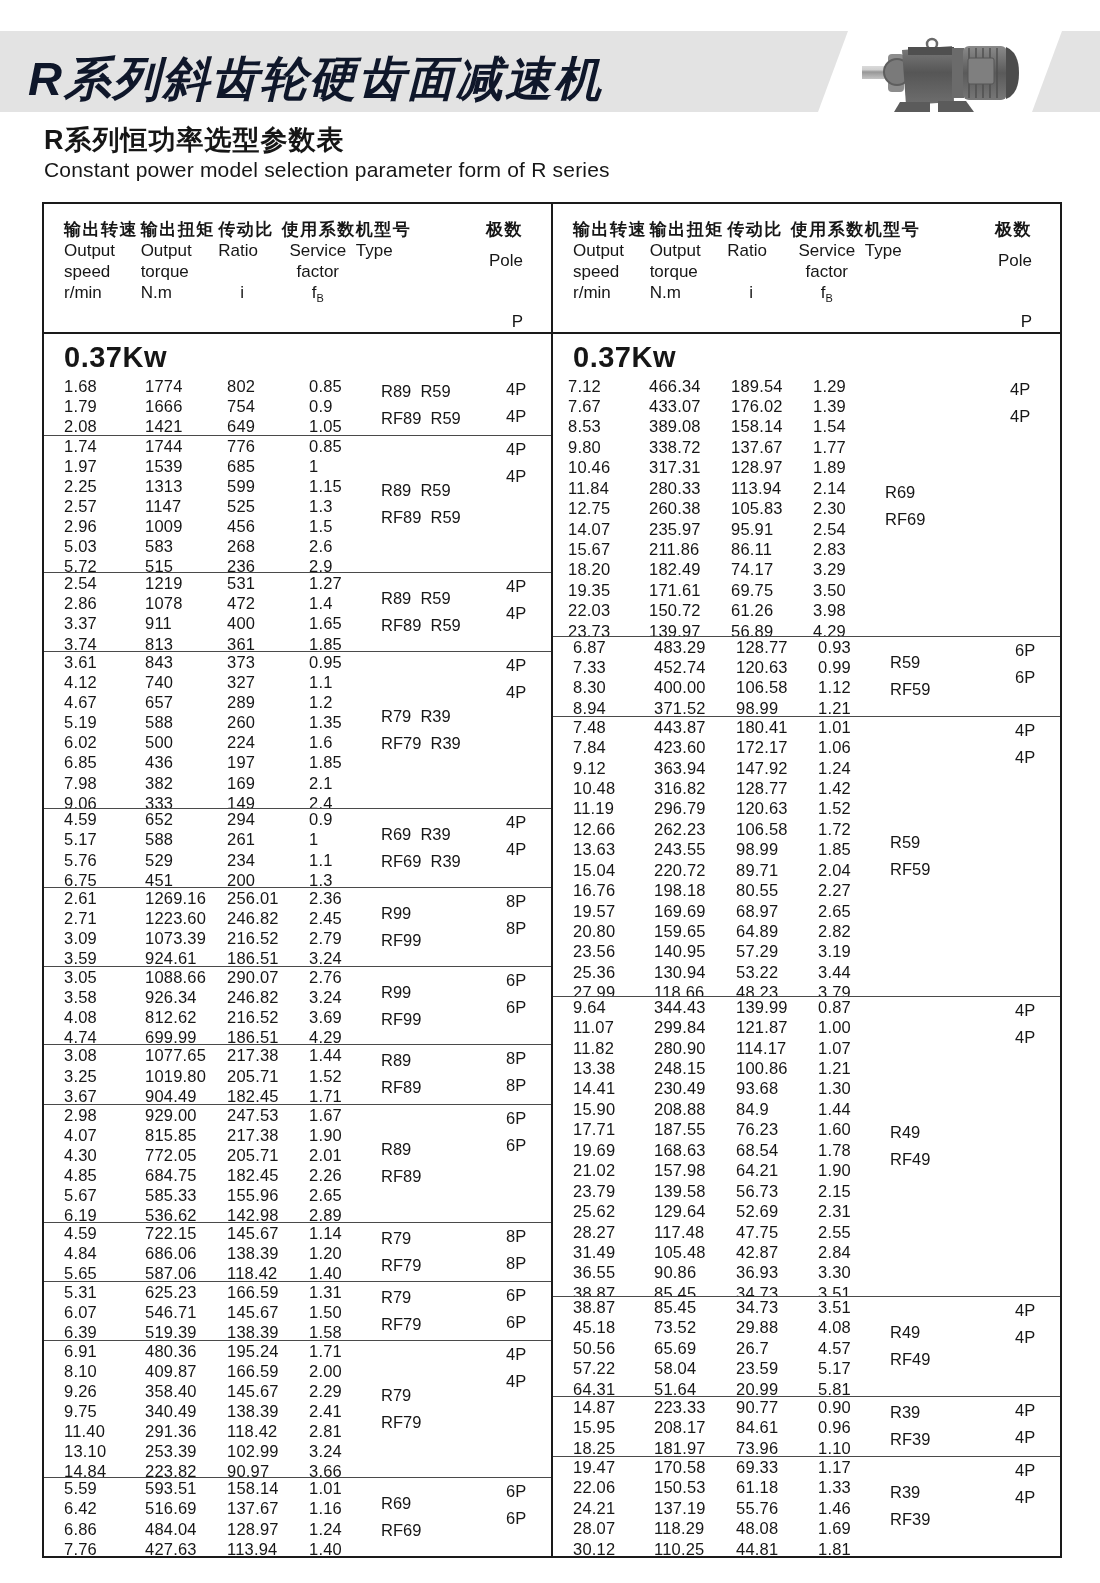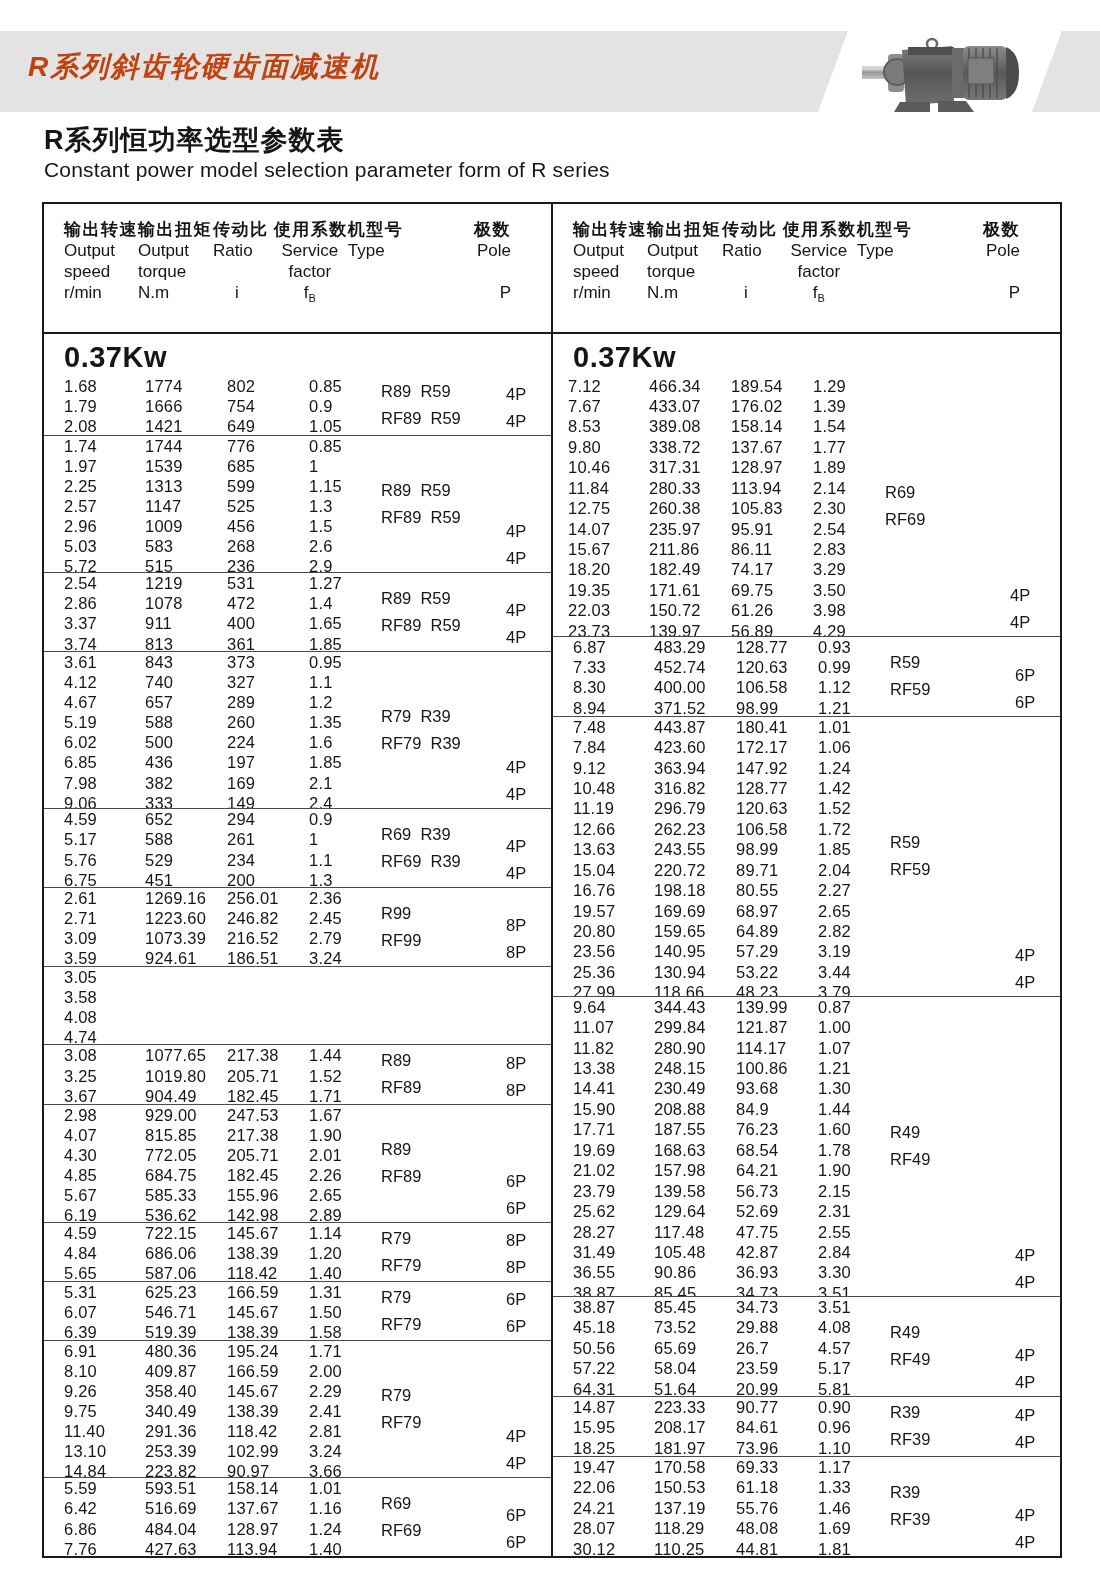--- a/index.html
+++ b/index.html
@@ -2,22 +2,22 @@
 <html><head>
 <meta charset="utf-8">
 <style>
   html,body{margin:0;padding:0;background:#fff;}
   #page{position:relative;width:1100px;height:1583px;background:#ffffff;overflow:hidden;
         font-family:"Liberation Sans","DejaVu Sans",sans-serif;color:#161616;}
 
   
   .band{position:absolute;left:0;top:31px;width:848px;height:81px;background:#e3e3e3;
         clip-path:polygon(0 0,100% 0,calc(100% - 30px) 100%,0 100%);}
-  .band-title{position:absolute;left:28px;top:48px;font-size:28px;font-weight:bold;
-        font-style:italic;letter-spacing:2px;color:#c2410c;}
+  .band-title{position:absolute;left:28px;top:48px;font-size:47px;font-weight:bold;
+        font-style:italic;letter-spacing:2px;color:#0f172a;}
   .band-accent{position:absolute;left:1032px;top:31px;width:68px;height:81px;background:#e3e3e3;
         clip-path:polygon(30px 0,100% 0,100% 100%,0 100%);}
   .motor{position:absolute;left:856px;top:6px;}
 
   
   .sub-cn{position:absolute;left:44px;top:122px;font-size:27px;font-weight:bold;letter-spacing:1px;}
   .sub-en{position:absolute;left:44px;top:158px;font-size:21px;letter-spacing:0.2px;}
 
   
   .table-outer{position:absolute;left:42px;top:202px;width:1020px;height:1356px;
@@ -28,36 +28,36 @@
   .thead{height:132px;border-bottom:2px solid #1a1a1a;box-sizing:border-box;
         display:flex;padding-left:20px;padding-top:15px;}
   .hcol{display:flex;flex-direction:column;}
   .hline{height:21px;line-height:21px;font-size:17px;white-space:nowrap;}
   .hline.cn{font-weight:700;letter-spacing:1.5px;}
   .hcol.c0{width:81px;}
   .hcol.c1{width:82px;}
   .hcol.c2{width:82px;}
   .hcol.c3{width:72px;text-align:center;transform:translateX(-14px);}
   .hcol.c4{width:125px;text-align:left;transform:translateX(-12px);}
-  .hcol.c5{flex:1;text-align:right;padding-right:40px;}
+  .hcol.c5{flex:1;text-align:right;padding-right:28px;justify-content:space-between;}
   .hcol.c2 .hline.unit{padding-left:22px;}
   sub.fsub{font-size:11px;}
 
   .power{height:42px;line-height:46px;font-size:29px;font-weight:bold;padding-left:20px;
         letter-spacing:0.5px;}
 
   .group{display:flex;padding-left:20px;box-sizing:border-box;overflow:hidden;}
   .group.sep{border-top:1.5px solid #4a4a4a;}
   .gcol{display:flex;flex-direction:column;}
   .gcol.n0{width:81px;}
   .gcol.n1{width:82px;}
   .gcol.n2{width:82px;justify-content:space-between;}
   .gcol.n3{width:72px;}
   .gcol.tcol{width:125px;justify-content:center;}
-  .gcol.pcol{flex:1;justify-content:flex-end;}
+  .gcol.pcol{flex:1;justify-content:flex-start;}
   .cell{height:var(--rh);line-height:var(--rh);font-size:16.5px;letter-spacing:0.2px;
         white-space:nowrap;}
   .tline{height:27px;line-height:27px;font-size:16.5px;white-space:pre;}
 </style>
 </head>
 <body>
 
 <div id="page">
 
   <div class="band"></div>
@@ -378,21 +378,21 @@
           </div>
           <div class="gcol tcol">
             <div class="tline">R99</div>
             <div class="tline">RF99</div>
           </div>
           <div class="gcol pcol">
             <div class="tline">8P</div>
             <div class="tline">8P</div>
           </div>
         </div>
-        <div class="group sep" style="height: 80.4px; flex-direction: column;">
+        <div class="group sep" style="height: 80.4px;">
           <div class="gcol n0">
             <div class="cell">3.05</div>
             <div class="cell">3.58</div>
             <div class="cell">4.08</div>
             <div class="cell">4.74</div>
           </div>
           <div class="gcol n1">
             <div class="cell">1088.66</div>
             <div class="cell">926.34</div>
             <div class="cell">812.62</div>

